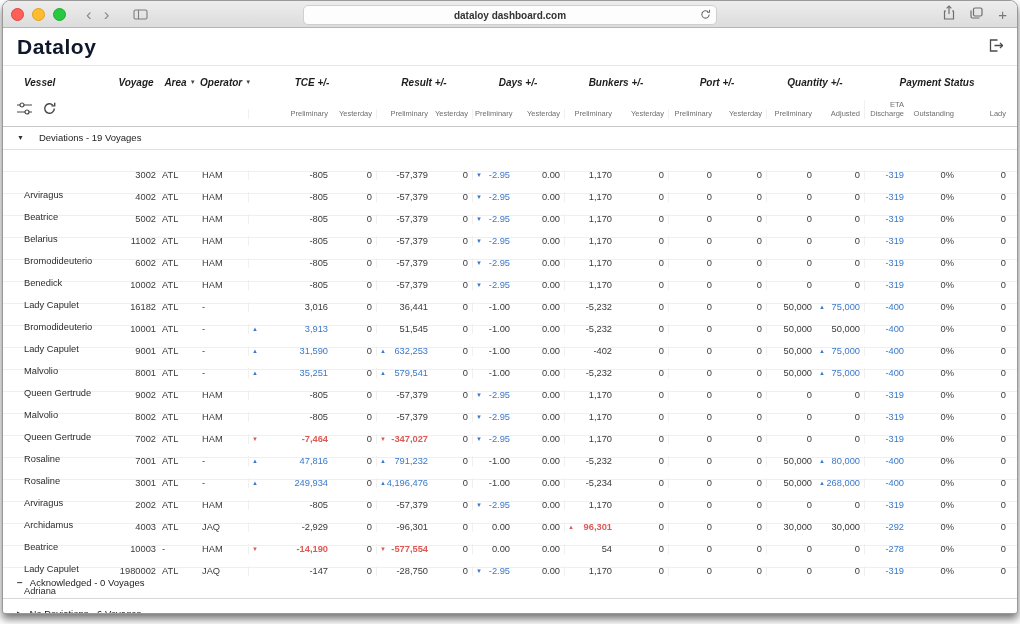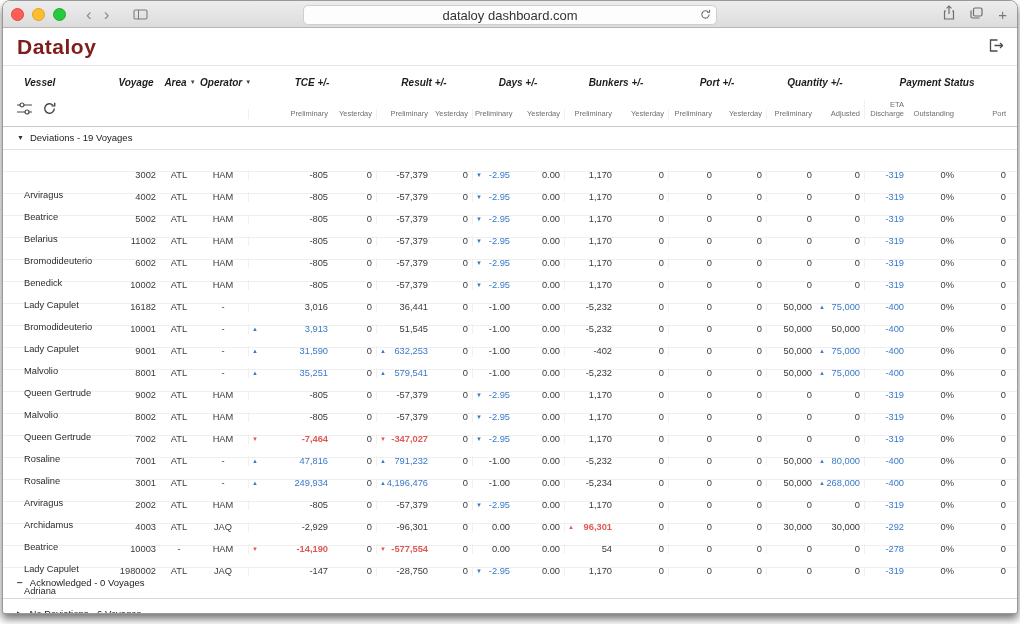--- a/index.html
+++ b/index.html
@@ -12,47 +12,47 @@
   .lights{display:flex;gap:8px;margin-right:14px;}
   .light{width:11px;height:11px;border-radius:50%;display:inline-block;}
   .light.red{background:#ff5f57;border:0.5px solid #e0443e;}
   .light.yellow{background:#febc2e;border:0.5px solid #dea123;}
   .light.green{background:#28c840;border:0.5px solid #1dad2b;}
   .navbtn{font-size:17px;color:#8a8a8a;padding:0 6px;line-height:1;cursor:default;}
   .sidebaricon{margin-left:18px;display:inline-flex;}
   .urlbar{position:absolute;left:50%;top:4px;transform:translateX(-50%);width:412px;height:18px;
     background:#fdfdfd;border:1px solid #cfcfcf;border-radius:5px;display:flex;align-items:center;
     justify-content:center;}
-  .urltext{font-size:13px;color:#333;}
+  .urltext{font-size:10px;color:#333;font-weight:bold;}
   .reload{position:absolute;right:5px;top:3px;display:inline-flex;}
   .chromeright{margin-left:auto;display:flex;align-items:center;gap:15px;padding-right:2px;}
   .plus{font-size:15px;color:#777;line-height:1;}
   
   .pagehead{height:37px;display:flex;align-items:center;justify-content:space-between;
     padding:0 14px;border-bottom:1px solid #e6e6e6;}
-  .logo{font-size:21px;font-weight:bold;color:#7f1d1d;letter-spacing:.5px;}
+  .logo{font-size:21px;font-weight:bold;color:#0f172a;letter-spacing:.5px;}
   
   .tbl{--cols:96px 48px 40px 48px 84px 44px 56px 40px 42px 50px 52px 52px 48px 50px 50px 48px 44px 50px 52px;}
   .ghead,.shead,.row{display:grid;grid-template-columns:var(--cols);padding:0 13px;}
   .ghead{padding-top:9px;}
   .gcell{font-size:10px;font-weight:bold;color:#1d1d1d;text-align:center;padding:2px 0 3px;font-style:italic;}
   .gcell.left{text-align:left;padding-left:8px;}
   .farr{font-size:6px;color:#444;margin-left:3px;vertical-align:2px;}
   .shead{position:relative;padding-bottom:7px;padding-top:2px;border-bottom:1px solid #c9c9c9;
     align-items:end;min-height:26px;}
   .scell{font-size:7.5px;color:#6e6e6e;text-align:right;padding:0 4px 0 2px;line-height:1.3;}
   .scell.gb,.cell.gb{border-left:1px solid #f0f0f0;}
   .tools{position:absolute;left:14px;bottom:7px;display:flex;gap:11px;align-items:center;}
-  .grouprow{display:flex;align-items:center;gap:6px;padding:5px 14px 6px;border-bottom:1px solid #e2e2e2;
+  .grouprow{display:flex;align-items:center;gap:15px;padding:5px 14px 6px;border-bottom:1px solid #e2e2e2;
     font-size:9.5px;color:#222;}
   .tri{font-size:7px;color:#333;}
   .row{height:21px;align-items:center;border-bottom:1px solid #efefef;}
   .cell{font-size:9.3px;color:#3a3a3a;padding:0 4px 0 2px;text-align:right;white-space:nowrap;}
   .cell.left{text-align:left;padding-left:8px;color:#2c2c2c;margin-top:40px;}
-  .cell.ctr{text-align:center;}
+  .cell.ctr{text-align:left;}
   .cell.flex{display:flex;align-items:center;}
   .cell .val{margin-left:auto;}
   .arr{font-size:6px;line-height:1;margin-left:1px;}
   .c-k{color:#3a3a3a;} .c-b{color:#3b79c9;} .c-r{color:#dd5a55;font-weight:bold;}
   .footrow{display:flex;align-items:center;gap:7px;padding:9px 14px 10px;border-bottom:1px solid #d8d8d8;
     font-size:9.5px;color:#222;}
   .dashmark{font-size:10px;font-weight:bold;color:#444;line-height:1;}
   .expmark{font-size:7px;color:#333;}
 </style>
 </head>
@@ -156,21 +156,21 @@
           <div class="scell gb">Preliminary</div>
           <div class="scell">Yesterday</div>
           <div class="scell gb">Preliminary</div>
           <div class="scell">Yesterday</div>
           <div class="scell gb">Preliminary</div>
           <div class="scell">Yesterday</div>
           <div class="scell gb">Preliminary</div>
           <div class="scell">Adjusted</div>
           <div class="scell gb">ETA Discharge</div>
           <div class="scell">Outstanding</div>
-          <div class="scell">Port</div>
+          <div class="scell">Lady</div>
         </div>
 
       <div class="grouprow">
         <span class="tri">▼</span>
         <span>Deviations - 19 Voyages</span>
       </div>
 
       <div id="rows">
           <div class="row">
             <div class="cell left">Arviragus</div>

